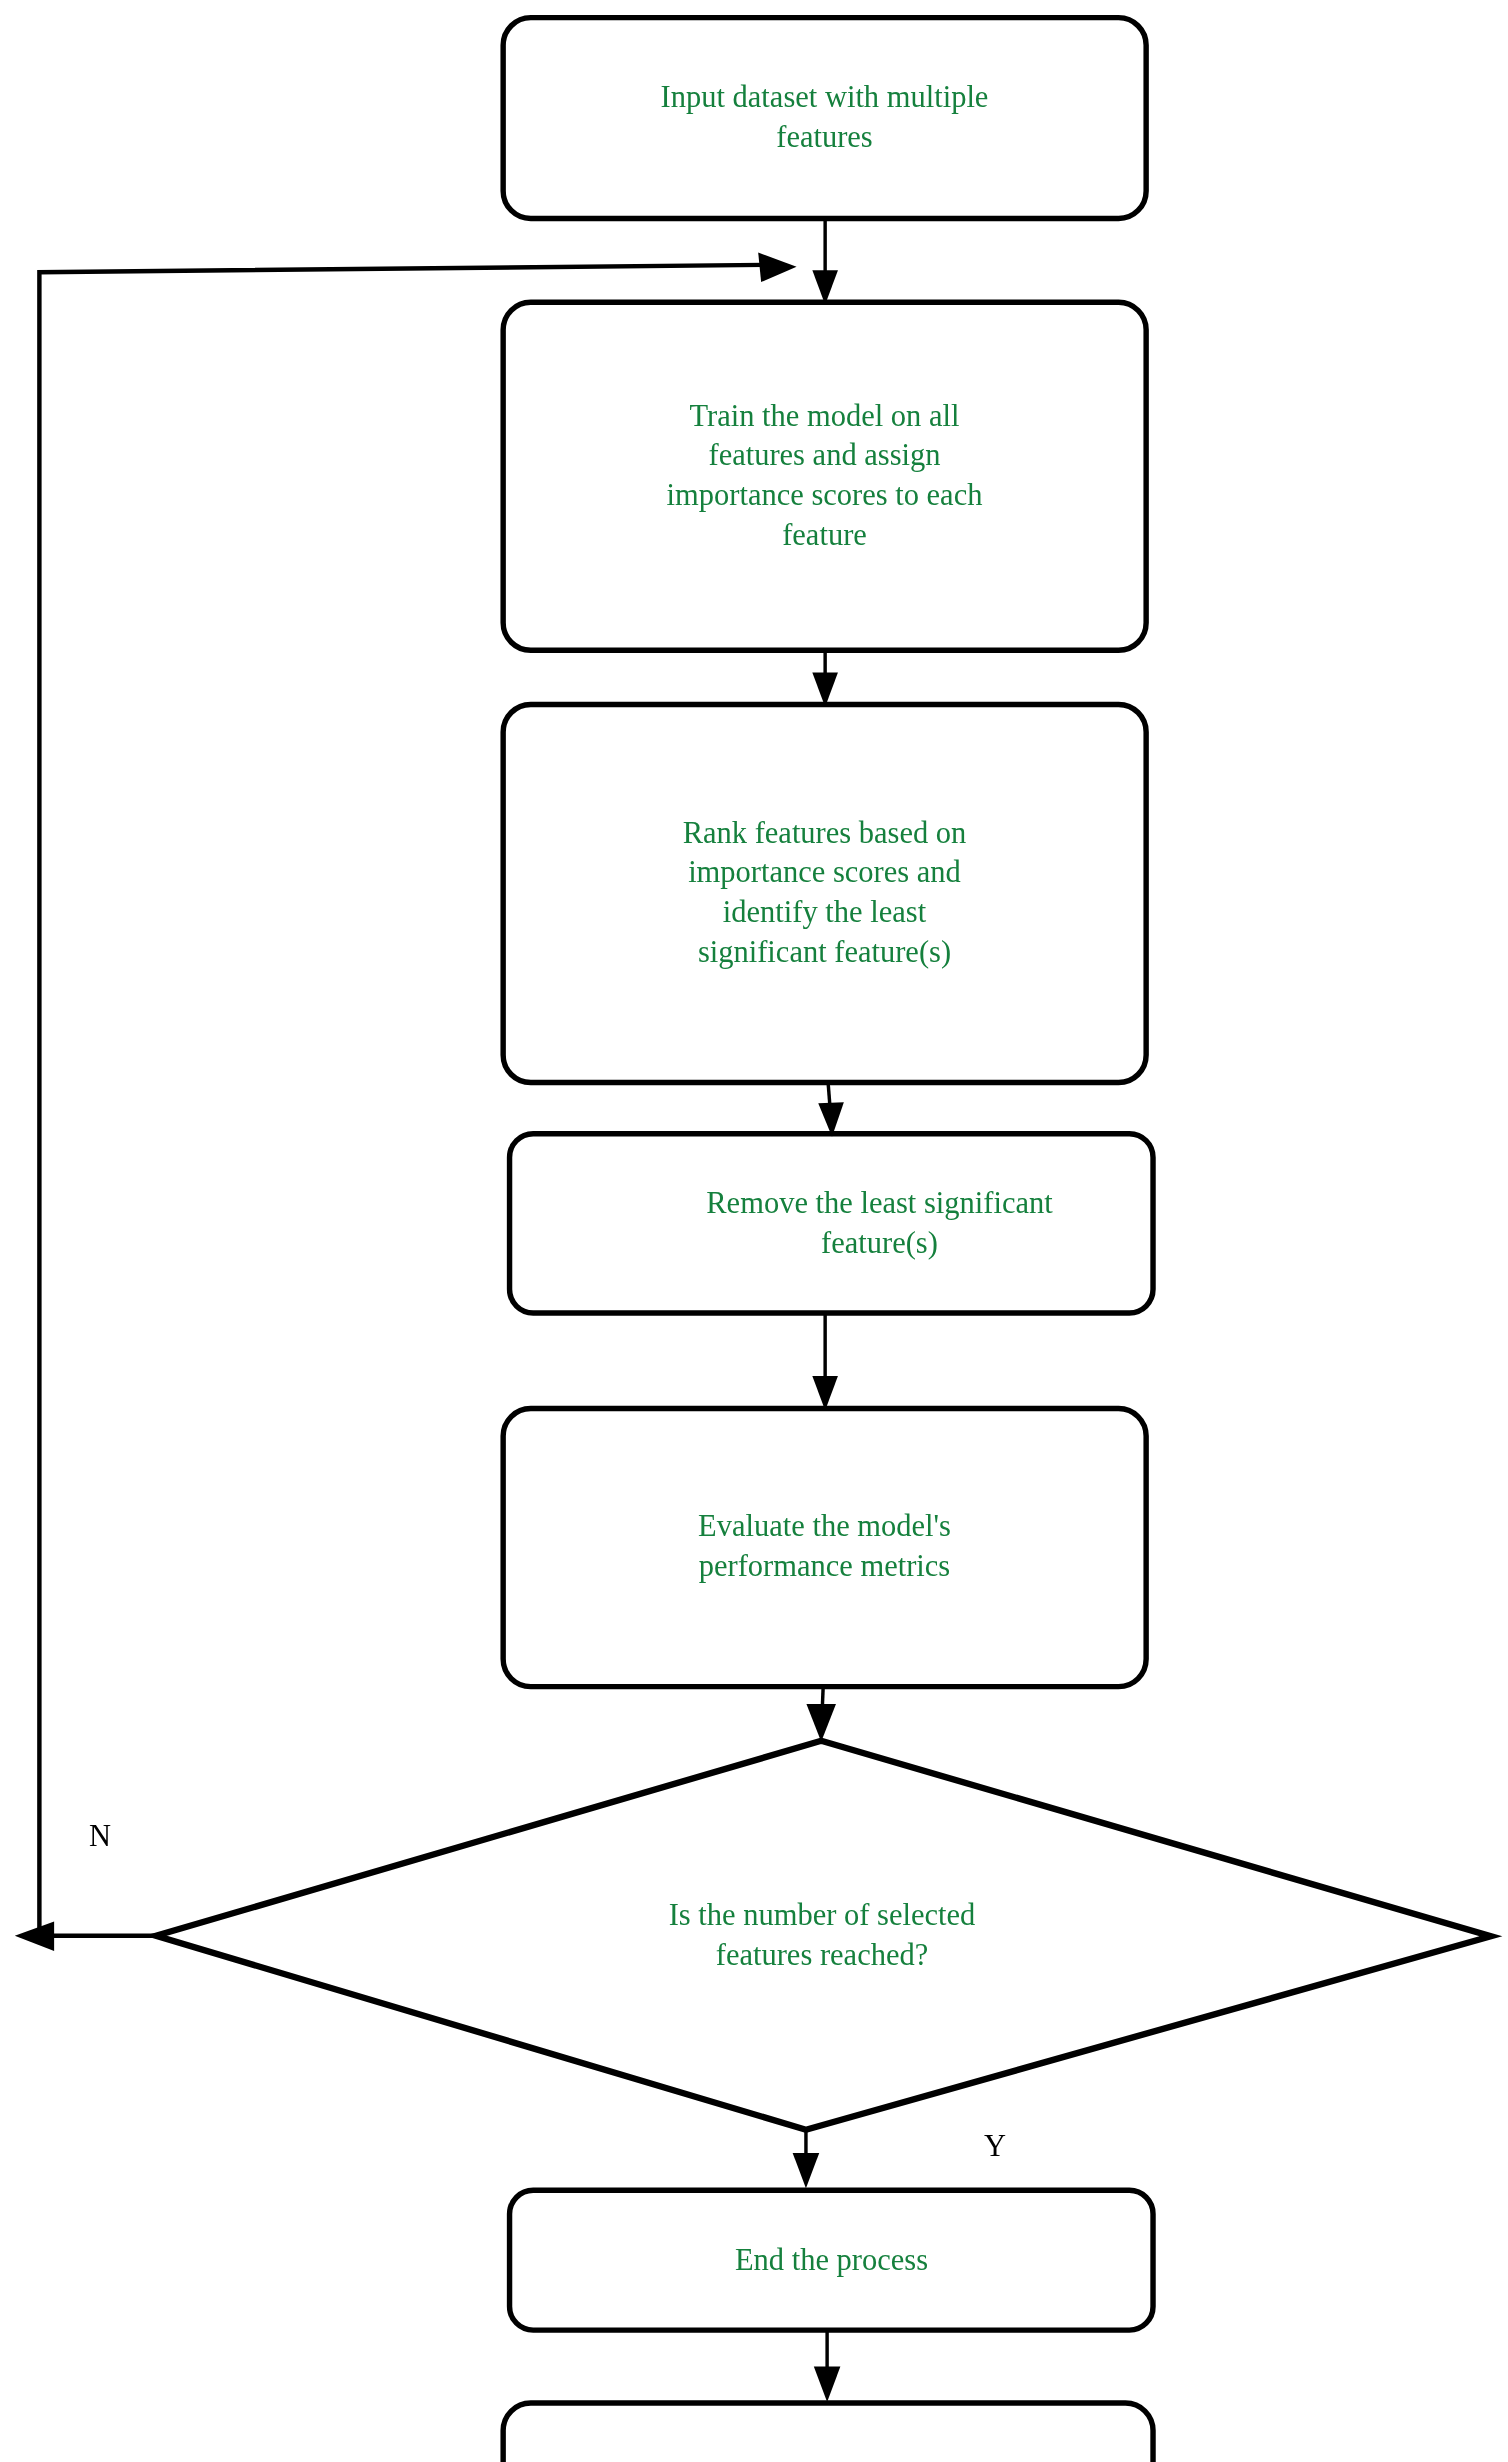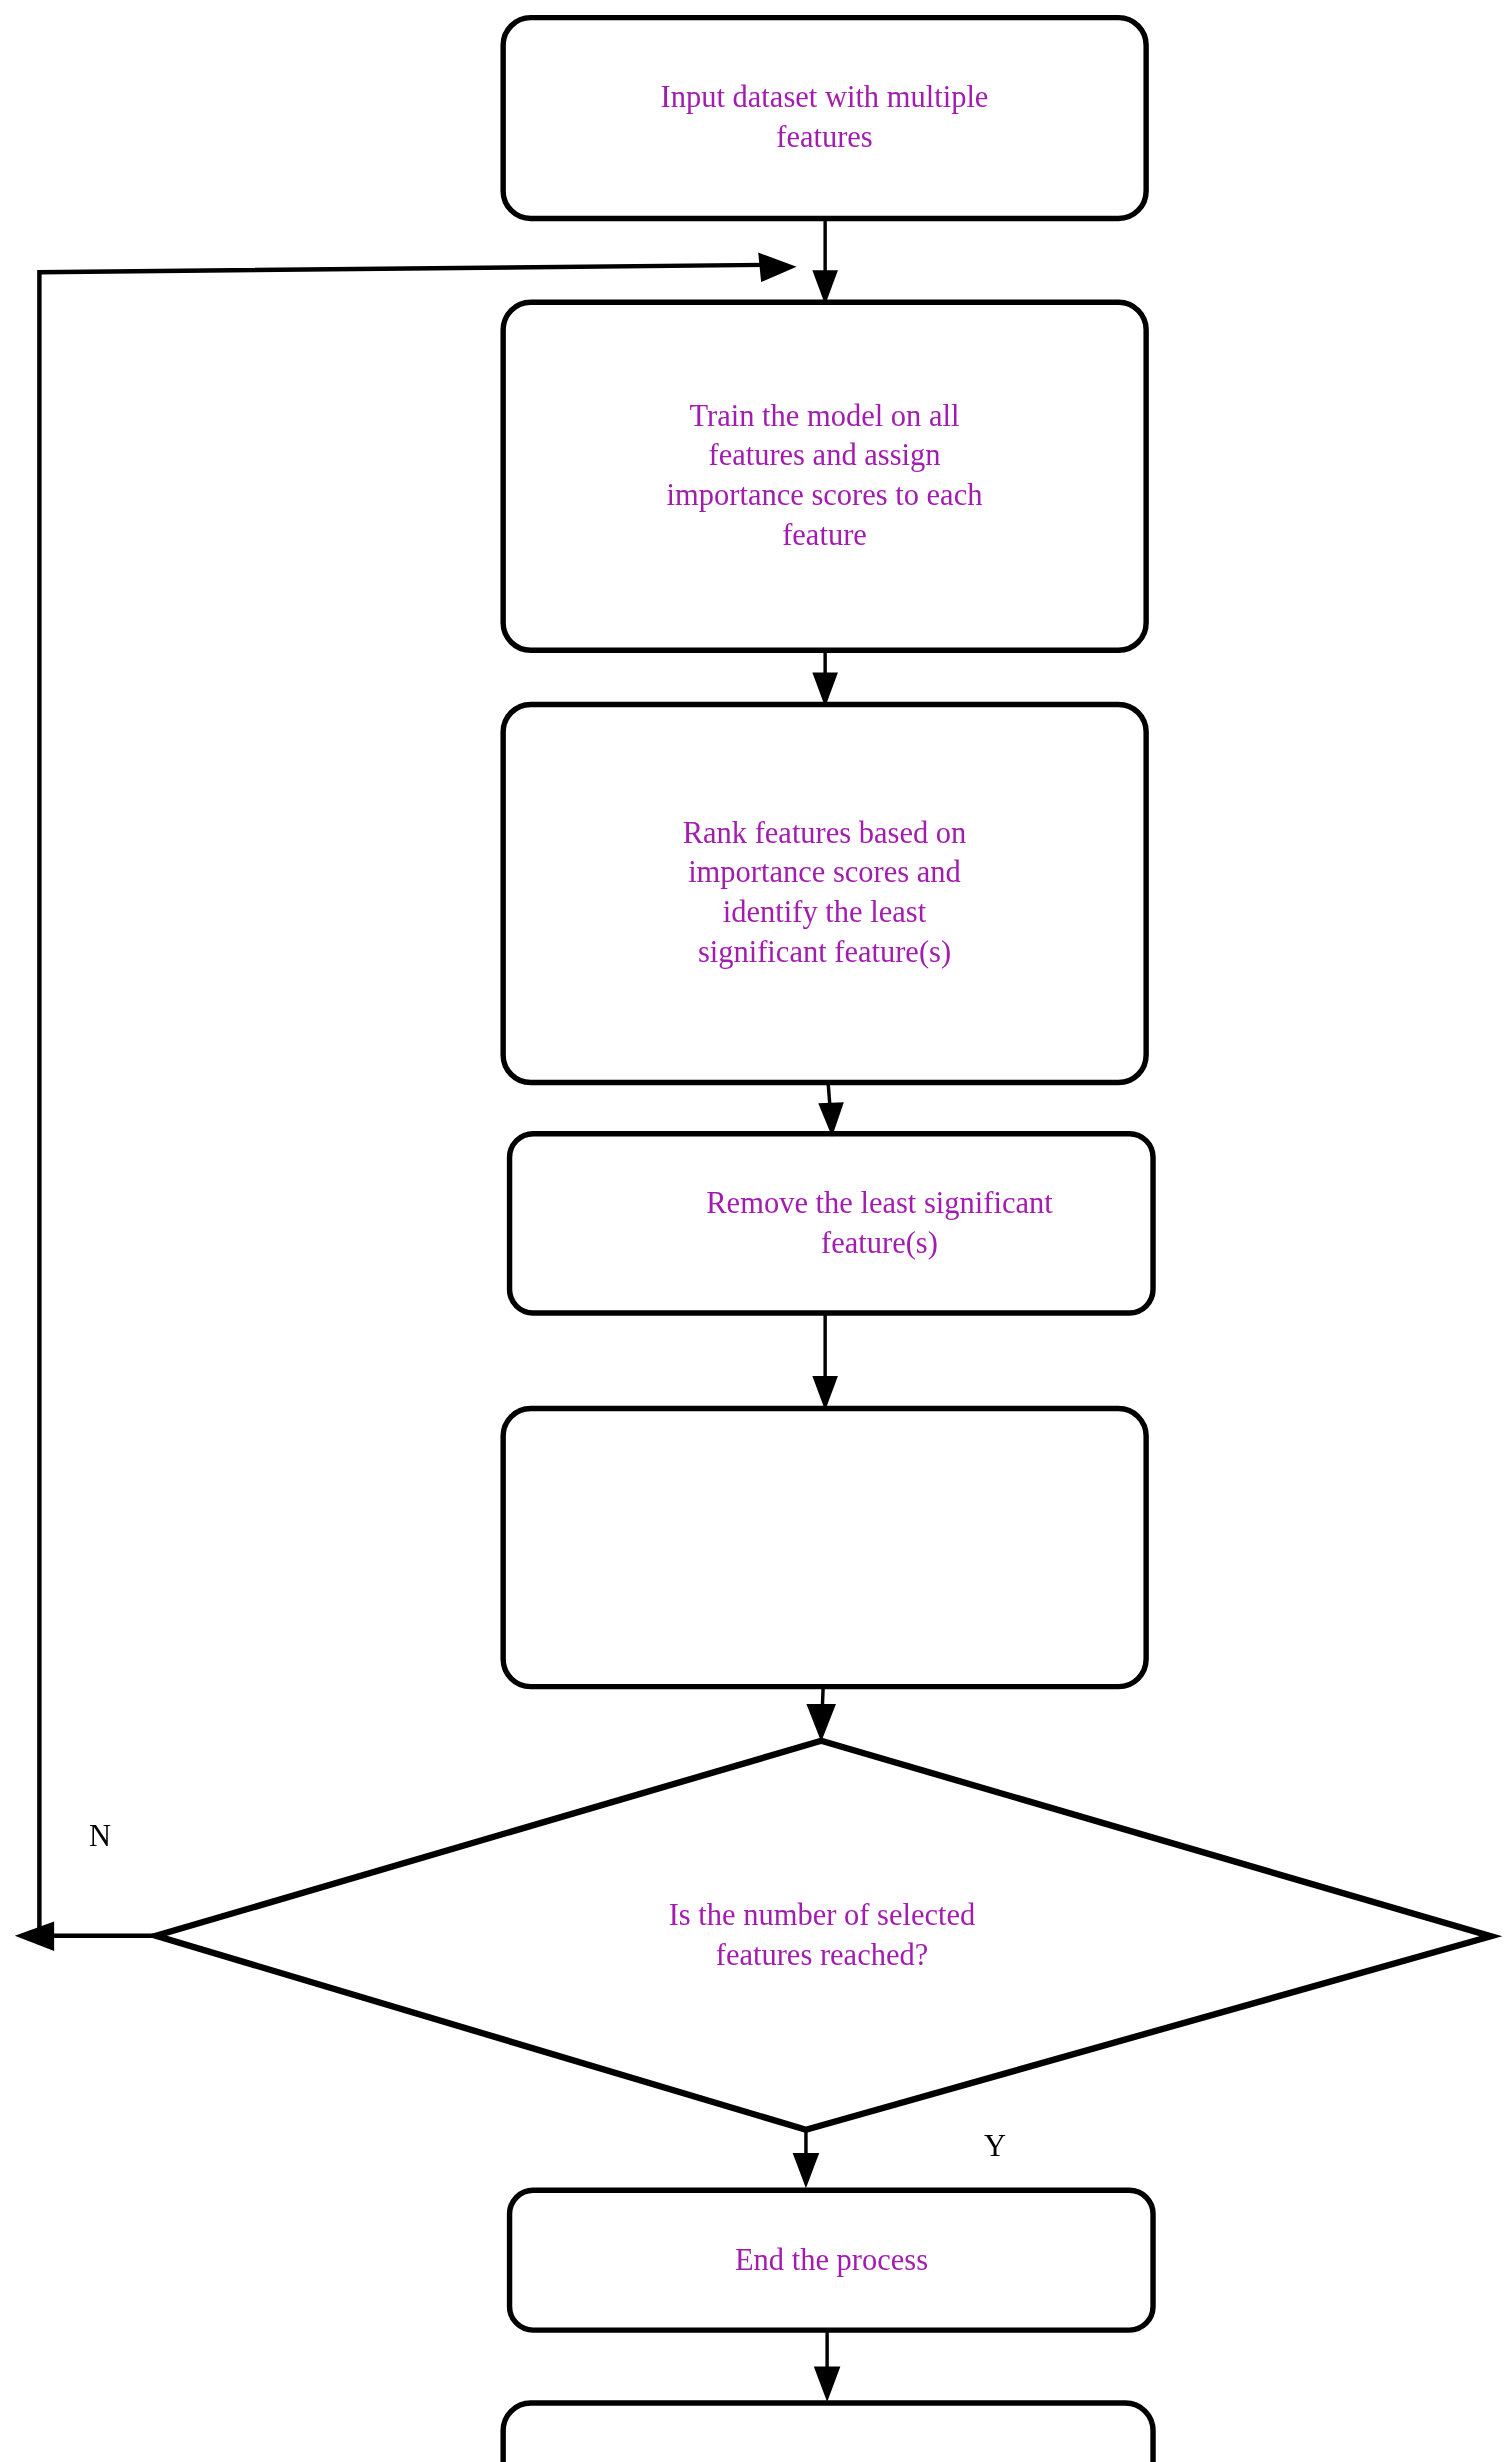--- a/index.html
+++ b/index.html
@@ -35,21 +35,21 @@
   .arrow-head {
     fill: #000000;
     stroke: none;
   }
   .node-label {
     position: absolute;
     display: flex;
     align-items: center;
     justify-content: center;
     text-align: center;
-    color: #a21caf;
+    color: #15803d;
     font-family: "Liberation Serif", "DejaVu Serif", serif;
     font-size: 30.5px;
     line-height: 1.30;
     white-space: pre-line;
     pointer-events: none;
   }
   .branch-label {
     position: absolute;
     color: #000000;
     font-family: "Liberation Serif", "DejaVu Serif", serif;
@@ -132,20 +132,22 @@
 feature</div>
 
   <div class="node-label" style="left:512px; top:704px; width:625px; height:378px;">Rank features based on
 importance scores and
 identify the least
 significant feature(s)</div>
 
   <div class="node-label" style="left:512px; top:1134px; width:639px; height:179px;padding-left:48px;">Remove the least significant
 feature(s)</div>
 
+  <div class="node-label" style="left:512px; top:1408px; width:625px; height:278px;">Evaluate the model's
+performance metrics</div>
 
   <div class="node-label" style="left:497px; top:1832px; width:650px; height:207px;">Is the number of selected
 features reached?</div>
 
   <div class="node-label" style="left:512px; top:2191px; width:639px; height:140px;text-align:right;">End the process</div>
 
   <div class="node-label" style="left:512px; top:2403px; width:632px; height:246px;">Output the subset of
 selected features</div>
 
   <div class="branch-label" style="left:89px; top:1821px;">N</div>

